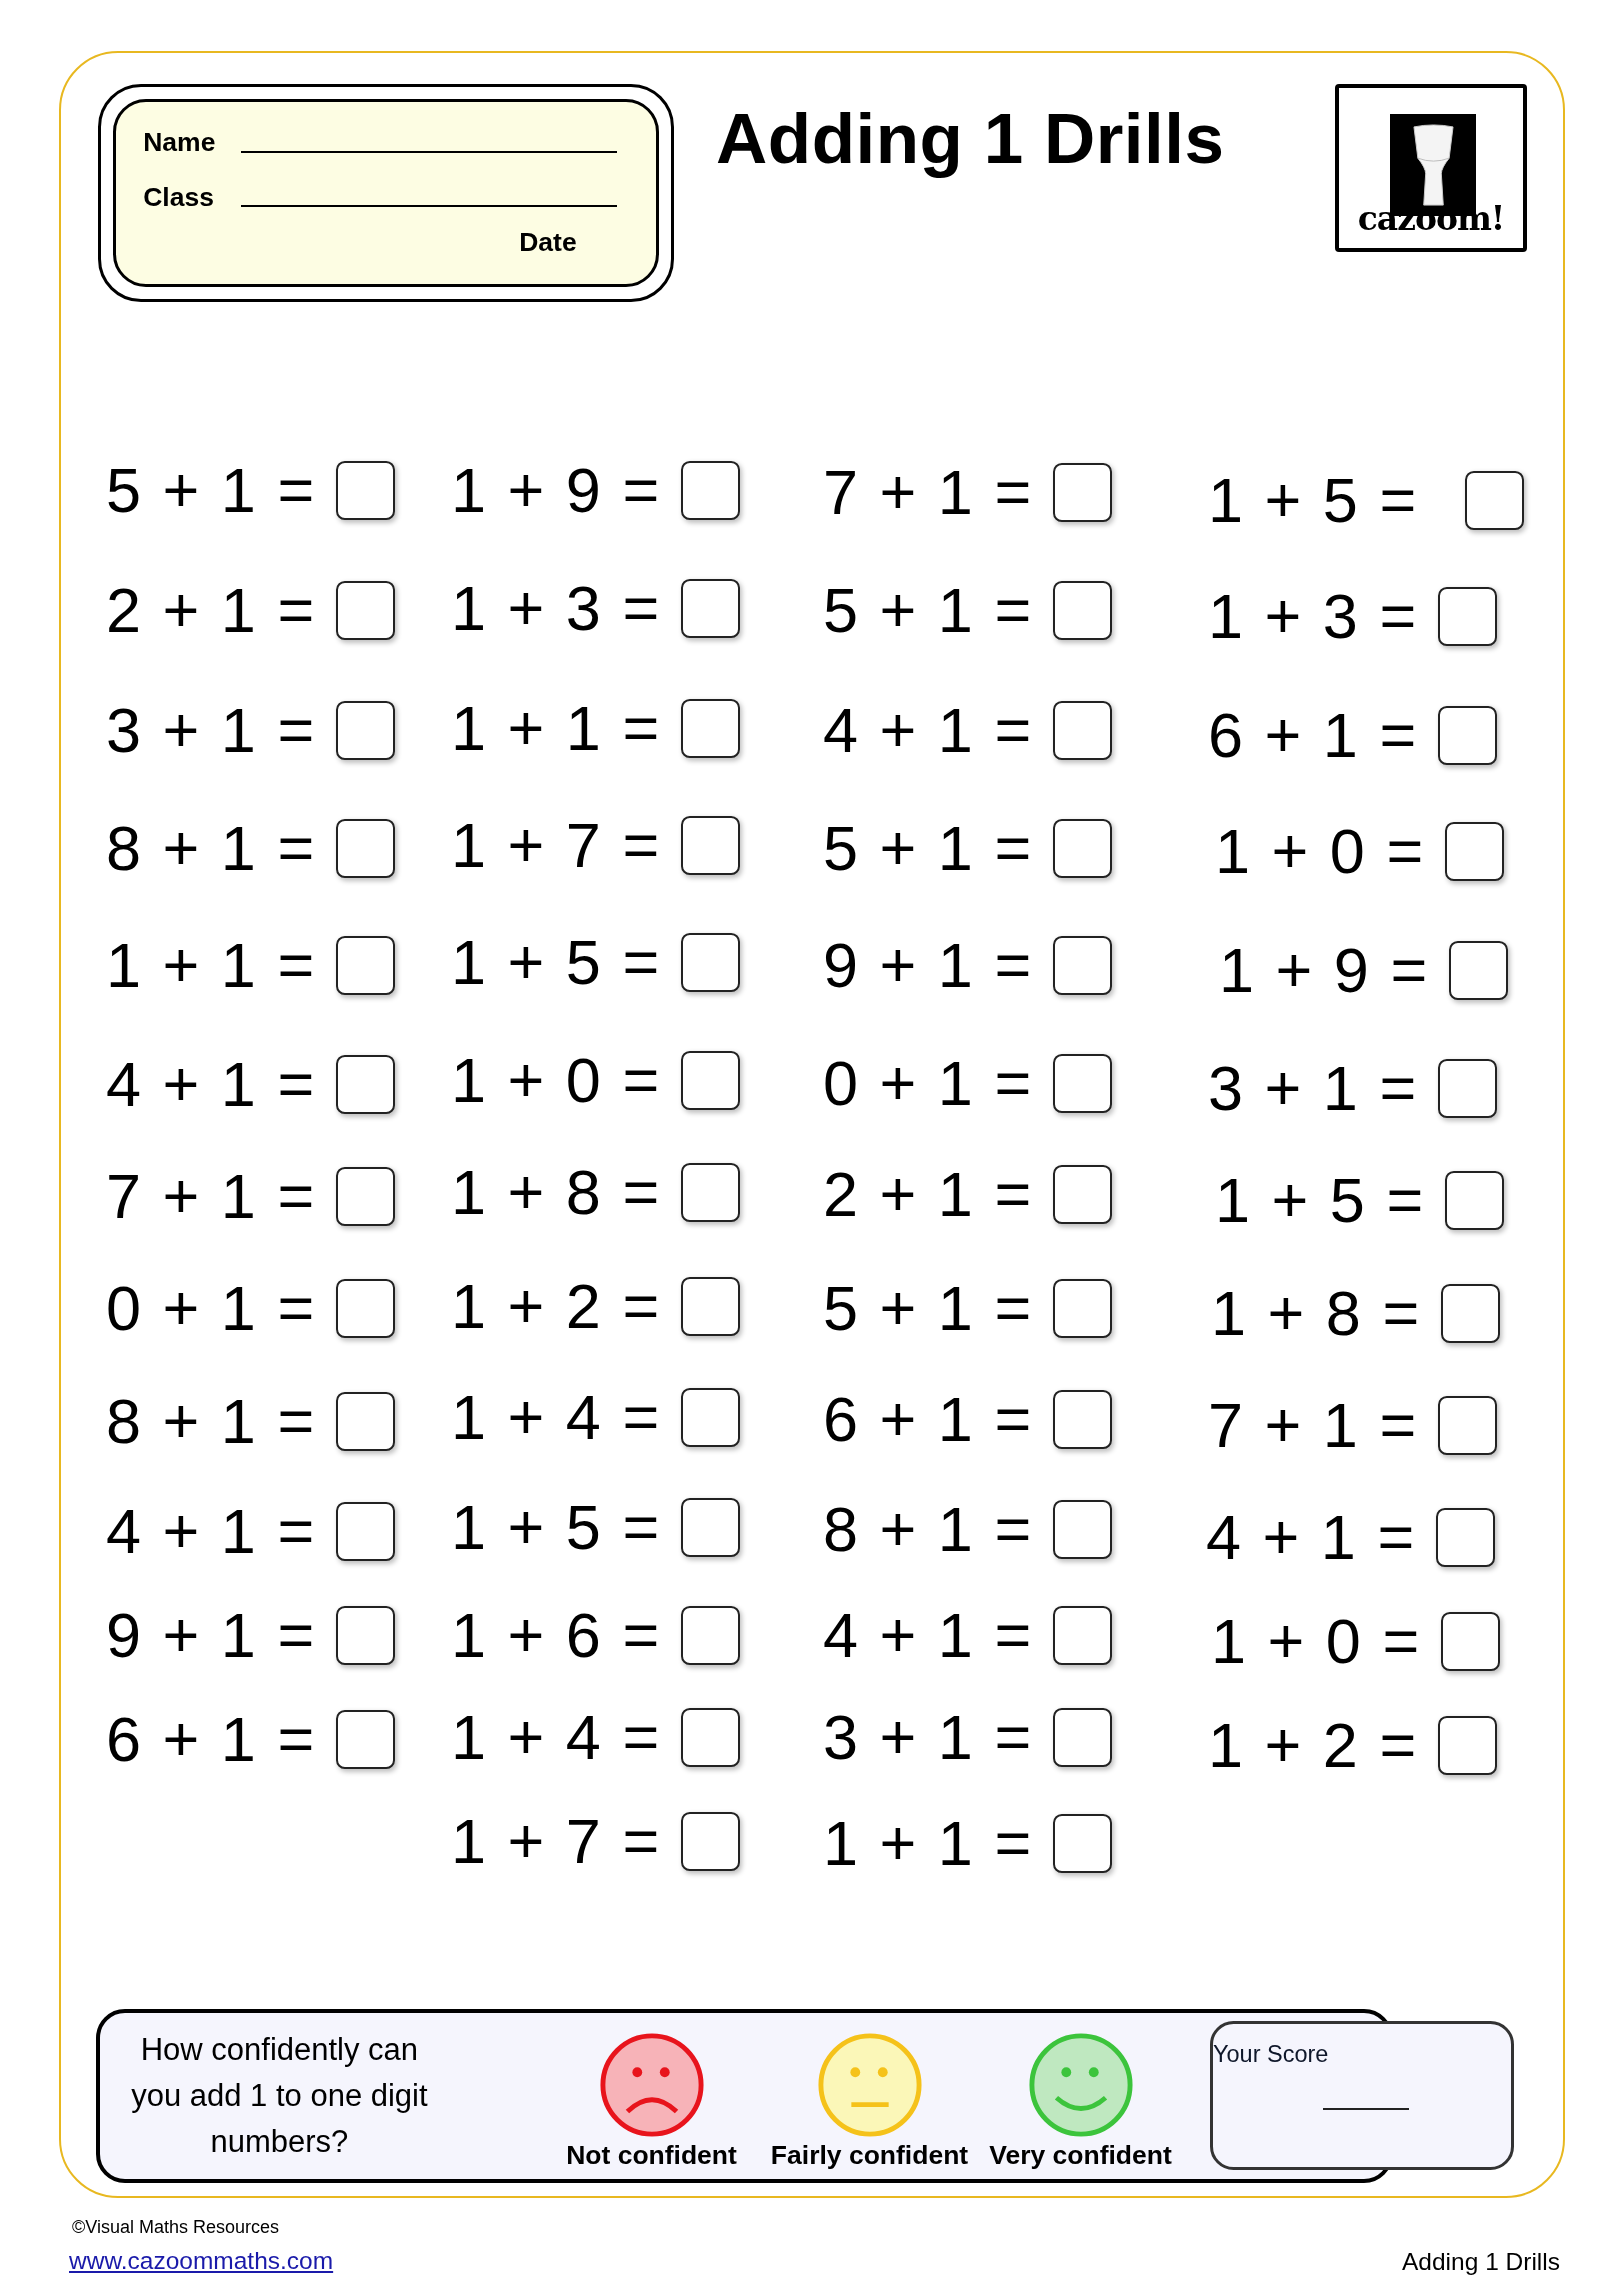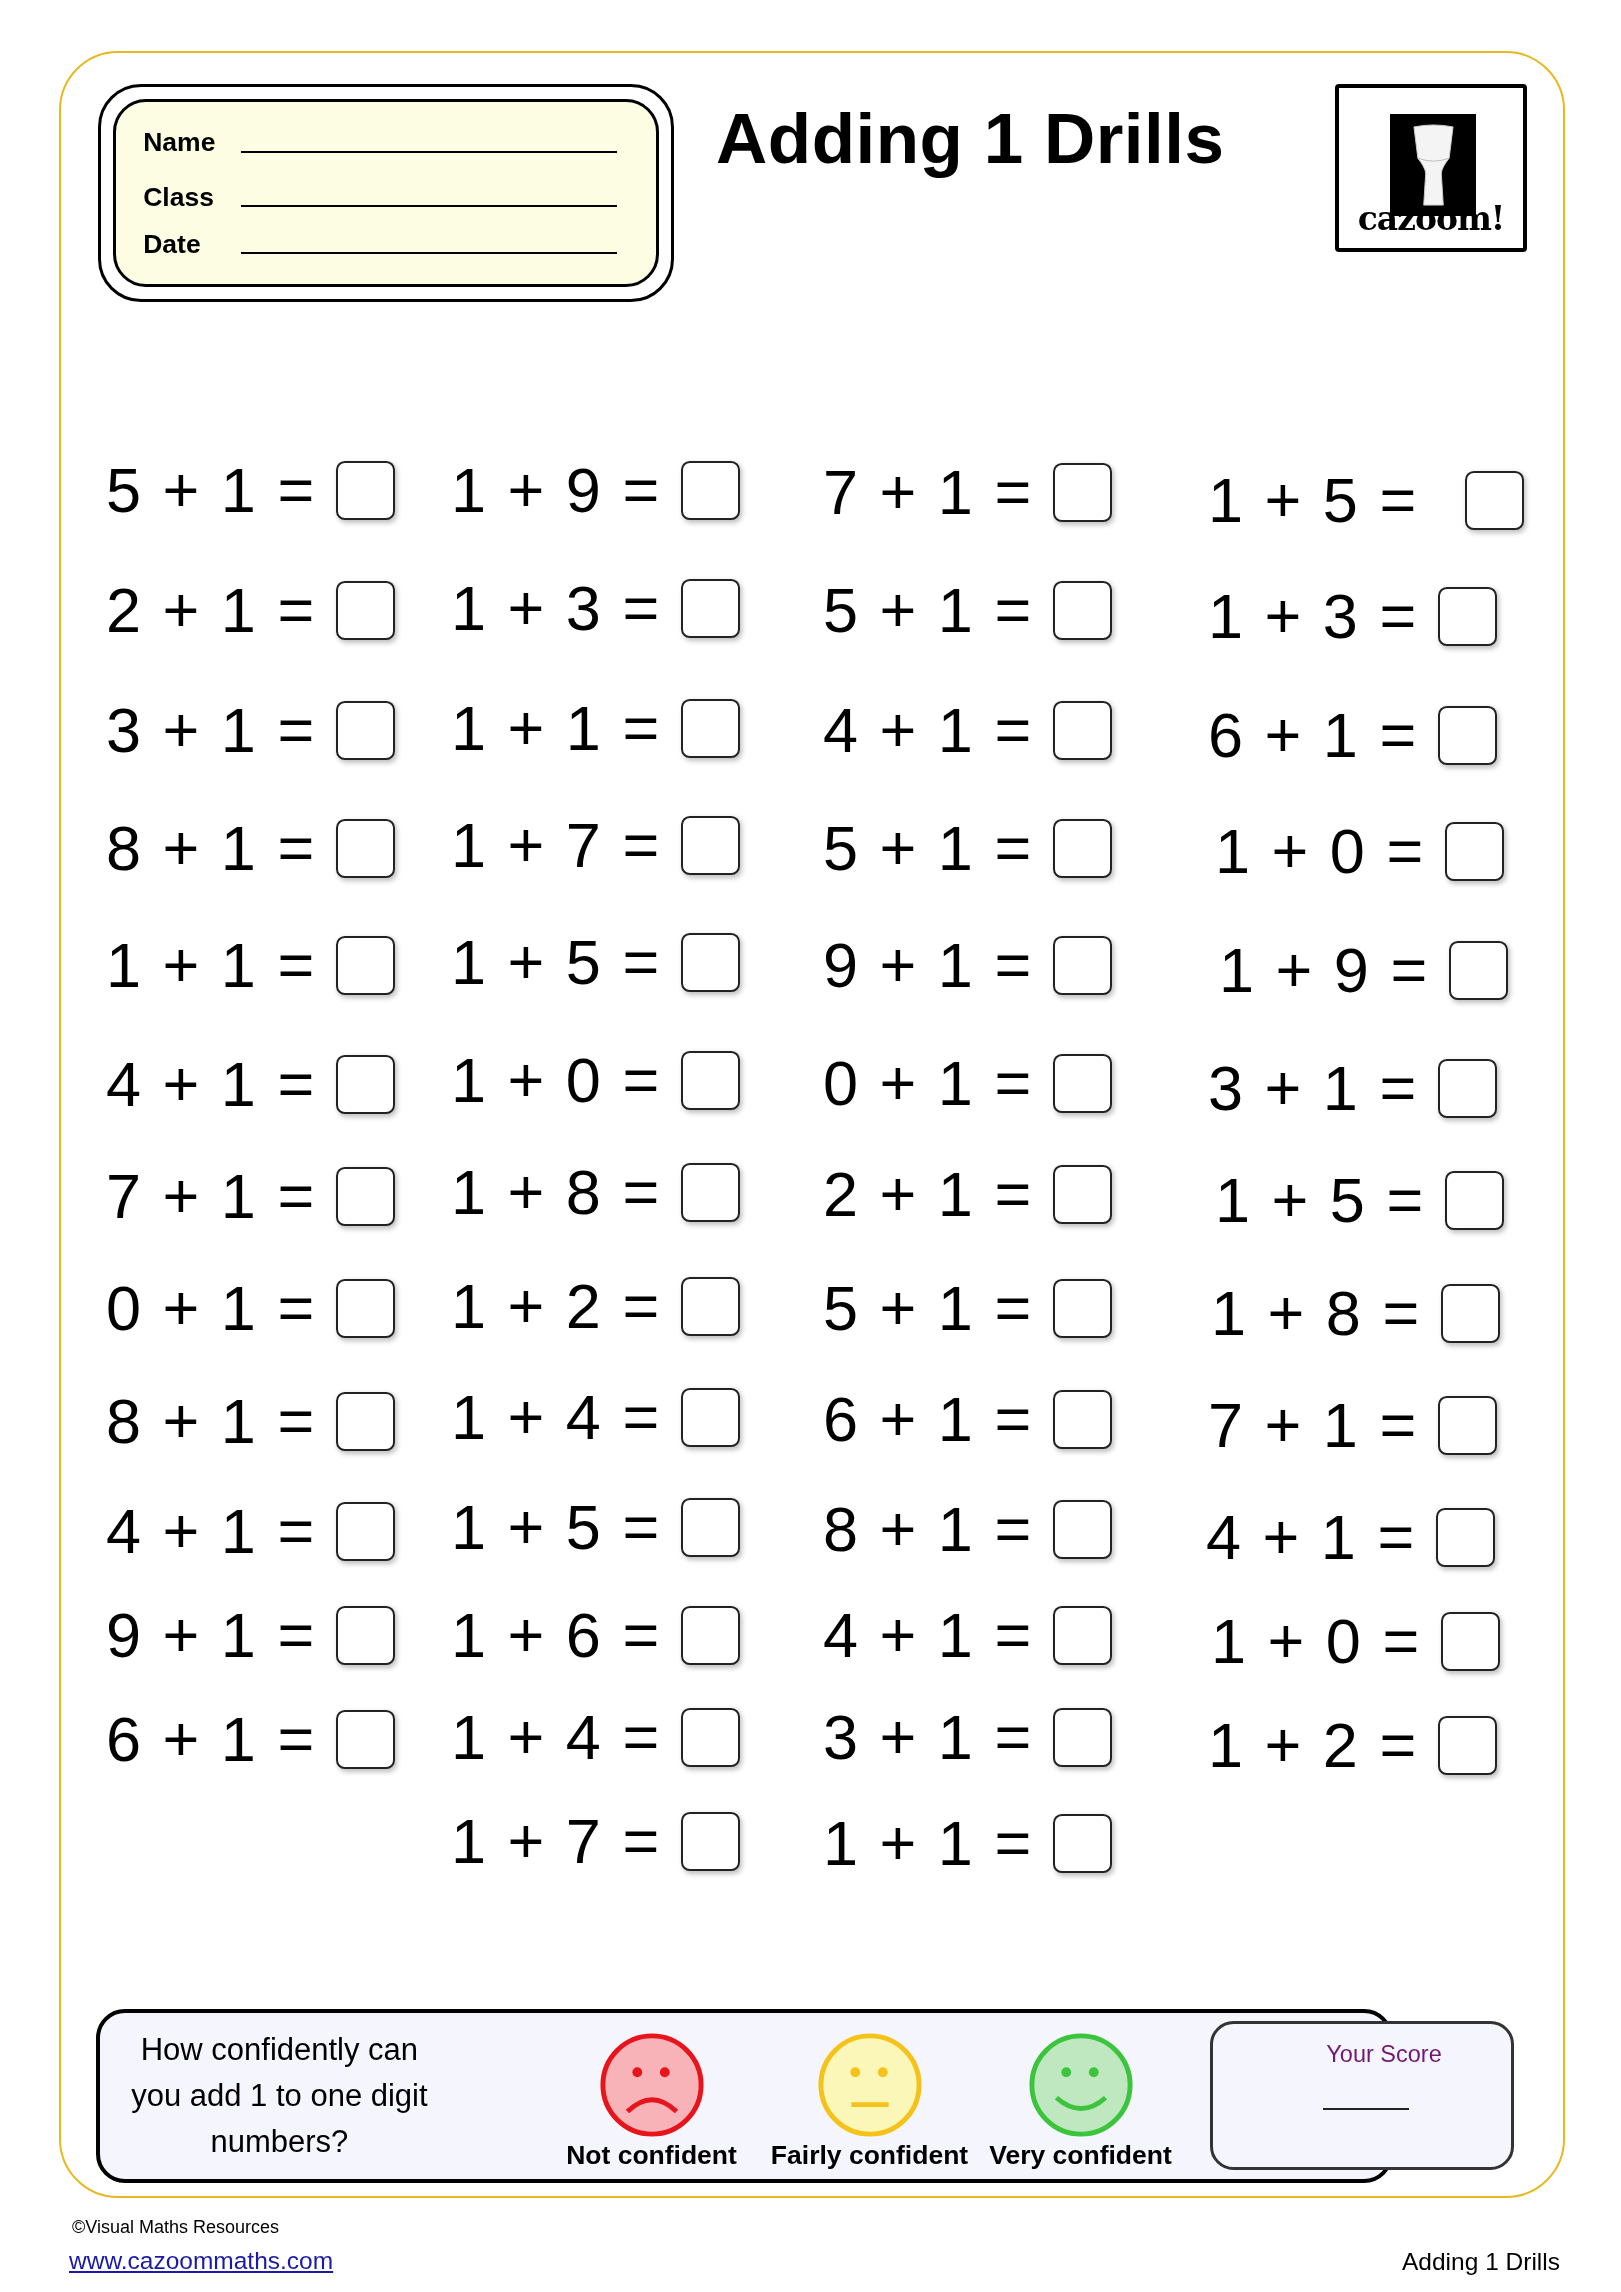--- a/index.html
+++ b/index.html
@@ -23,21 +23,21 @@
   .problems { position:absolute; left:0; top:10px; width:100%; height:100%; }
   .eq { position:absolute; display:flex; align-items:center; height:78px; white-space:nowrap; }
   .eq-text { font-size:63px; letter-spacing:2px; }
   .ans { width:55px; height:55px; border:2px solid #222; border-radius:8.8px; box-shadow:2px 2.9px 4.9px rgba(0,0,0,0.25); background:#fff; margin-left:19.6px; }
 
   .conf-panel { position:absolute; left:96px; top:2009px; width:1297px; height:174px; border:4.9px solid #000; border-radius:29px; box-sizing:border-box; background:#f5f5fd; }
   .conf-q { position:absolute; left:27.4px; top:13.7px; width:304px; text-align:center; font-size:31px; line-height:46px; }
   .face { position:absolute; top:17.6px; width:108px; height:108px; }
   .face-label { position:absolute; top:127px; font-weight:bold; font-size:26.5px; white-space:nowrap; text-align:center; width:235px; }
   .score-box { position:absolute; left:1110px; top:7.8px; width:304px; height:149px; border:3.9px solid #333; border-radius:23.5px; box-sizing:border-box; background:#f5f5fd; }
-  .score-label { position:absolute; left:0; right:0; top:17.6px; text-align:center; font-size:23.5px; color:#701a75;padding-left:44px; }
+  .score-label { position:absolute; left:0; right:0; top:17.6px; font-size:23.5px; color:#0f172a; }
   .score-line { position:absolute; left:110px; width:86px; top:84px; border-top:2px solid #222; }
 
   .footer-copy { position:absolute; left:72px; top:2217px; font-size:18px; }
   .footer-link { position:absolute; left:69px; top:2247px; font-size:24.5px; color:#1a1aaa; text-decoration:underline; }
   .footer-right { position:absolute; right:61px; top:2248px; font-size:24.5px; }
 </style>
 </head>
 <body>
 
 <div class="page-frame"></div>
@@ -45,21 +45,21 @@
 <div class="info-box-outer">
   <div class="info-box-inner">
     <div class="info-row" style="top:17.6px;">
       <span class="info-label">Name</span>
       <span class="info-line"></span>
     </div>
     <div class="info-row" style="top:72px;">
       <span class="info-label">Class</span>
       <span class="info-line"></span>
     </div>
-    <div class="info-row" style="top:119px;">
+    <div class="info-row" style="top:125px;flex-direction:column;">
       <span class="info-label">Date</span>
       <span class="info-line"></span>
     </div>
   </div>
 </div>
 
 <div class="title">Adding 1 Drills</div>
 
 <div class="logo-box">
   <div class="logo-dark">

